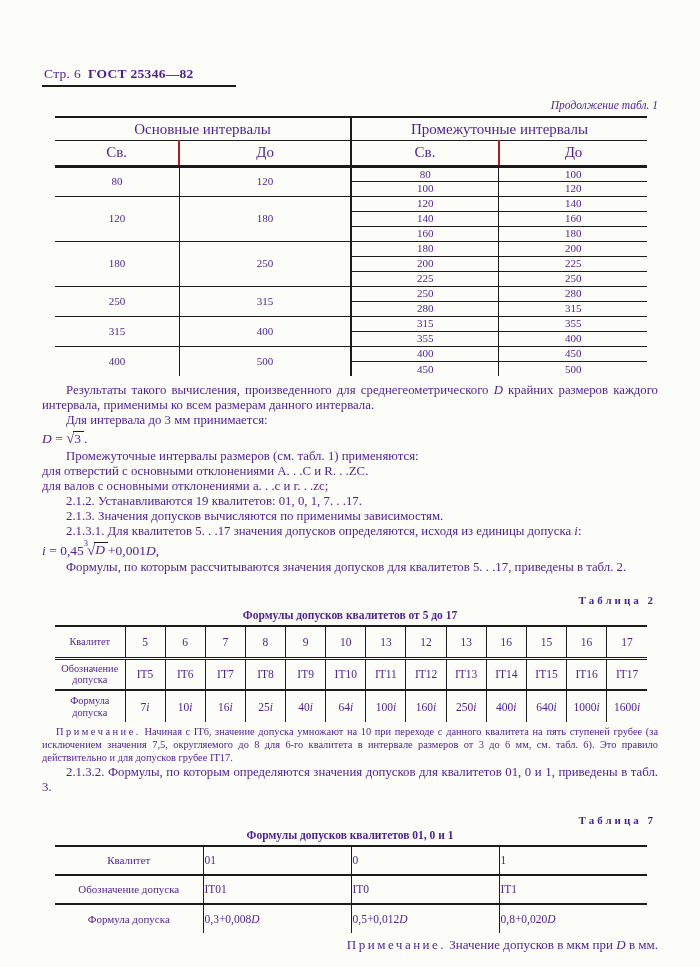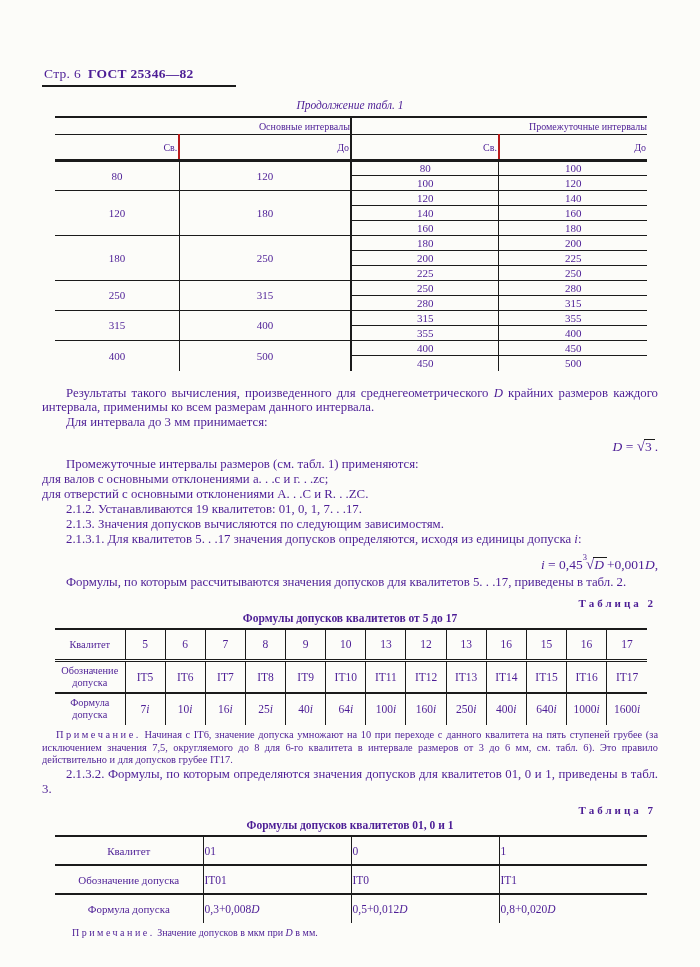--- a/index.html
+++ b/index.html
@@ -3,67 +3,67 @@
 <meta charset="utf-8">
 <style>
   *{box-sizing:border-box}
   html,body{margin:0;padding:0;background:#ffffff}
   .page{width:700px;height:967px;background:#fcfcf9;color:#4c1d95;
         font-family:"Liberation Serif","DejaVu Serif",serif;
         padding:64px 42px 0;overflow:hidden;position:relative}
   .doc-header{font-size:13.5px;letter-spacing:.3px;display:inline-block;
         border-bottom:2px solid #1b1b1b;padding:0 42px 3px 2px}
   .hdr-bold{font-weight:bold;margin-left:7px}
-  .continuation{text-align:center;font-style:italic;font-size:11.5px;margin-top:12px}
+  .continuation{text-align:right;font-style:italic;font-size:11.5px;margin-top:12px}
 
   table{border-collapse:collapse;width:592px;margin-left:13px;table-layout:fixed}
   .t1{border-top:2px solid #1b1b1b;margin-top:5px}
-  .t1 th{font-weight:normal;font-size:10px;text-align:right;line-height:1.1}
+  .t1 th{font-weight:normal;font-size:15px;text-align:center;line-height:1.1}
   .gh{border-bottom:1px solid #1b1b1b;padding:3px 0 2px}
   .gh-left{border-right:2px solid #1b1b1b}
   .sh{height:26px;border-bottom:3px solid #1b1b1b}
   .sh1,.sh3{border-right:2px solid #b91c1c}
   .sh2{border-right:2px solid #1b1b1b}
   .t1 td{font-size:11px;text-align:center;height:15px;padding:0;line-height:1.1}
   .c1{border-right:1px solid #1b1b1b}
   .c2{border-right:2px solid #1b1b1b}
   .c3{border-right:1px solid #1b1b1b}
   .main,.sub{border-bottom:1px solid #1b1b1b}
   .nb{border-bottom:none !important}
 
   .para{font-size:12.8px;line-height:1.17;text-align:justify;text-indent:24px;margin:0}
-  .para.first{margin-top:15px}
+  .para.first{margin-top:7px}
   .noind{text-indent:0}
-  .formula{text-align:right;font-size:13.5px;margin:8px 0 2px}
+  .formula{text-align:left;font-size:13.5px;margin:2px 0 2px}
   .radsign{font-size:15px}
   .vinc{border-top:1.2px solid #1b1b1b;display:inline-block;line-height:1.05;
         padding:0 3px 0 1px;margin-left:-1px}
   .rootidx{font-size:8.5px;position:relative;top:-3px;margin-right:-1px}
 
-  .tcaption{text-align:right;font-weight:bold;font-size:11px;letter-spacing:3px;margin:7px 2px 0 0}
+  .tcaption{text-align:right;font-weight:bold;font-size:11px;letter-spacing:3px;margin:19px 2px 0 0}
   .ttitle{text-align:center;font-weight:bold;font-size:11.5px;margin-top:3px}
 
   .t2{border-top:2px solid #1b1b1b;margin-top:4px}
   .t2 th{font-weight:normal;font-size:10.3px;line-height:1.15;text-align:center}
   .t2 td{font-size:11.5px;text-align:center}
   .t2 tr>*{border-right:1px solid #1b1b1b;height:32px}
   .t2 tr>*:last-child{border-right:none}
   .t2 .t2r1>*{border-bottom:3px double #1b1b1b}
   .t2 .t2r2>*{border-bottom:2px solid #1b1b1b}
 
   .note{font-size:10.4px;line-height:1.24;text-align:justify;margin:4px 0 0 0;text-indent:14px}
   .note-label{letter-spacing:2.5px}
 
   .t3{border-top:2.5px solid #1b1b1b;margin-top:4px}
   .t3 th{font-weight:normal;font-size:11px;text-align:center}
   .t3 td{font-size:11.5px;}
   .t3 tr>*{border-right:1px solid #1b1b1b;height:29px}
   .t3 tr>*:last-child{border-right:none}
   .t3 tr:not(:last-child)>*{border-bottom:2px solid #1b1b1b}
-  .note3{margin-left:30px;font-size:10px;text-indent:0;text-align:left}
+  .note3{margin-left:11px;font-size:13px;text-indent:0;text-align:right}
 </style>
 </head>
 <body>
 
 <div class="page">
 
   <div class="doc-header">
     <span>Стр. 6</span><span class="hdr-bold">ГОСТ 25346—82</span>
   </div>
 
@@ -162,24 +162,24 @@
 
   <p class="para first"><span>Результаты такого вычисления, произведенного для среднегеометрического </span><i>D</i><span> крайних размеров каждого интервала, применимы ко всем размерам данного интервала.</span></p>
 
   <p class="para">Для интервала до 3 мм принимается:</p>
 
   <div class="formula">
     <i>D</i><span> = </span><span class="radsign">√</span><span class="vinc">3</span><span>.</span>
   </div>
 
   <p class="para">Промежуточные интервалы размеров (см. табл. 1) применяются:</p>
+  <p class="para noind">для отверстий с основными отклонениями А. . .С и R. . .ZC.</p>
   <p class="para noind">для валов с основными отклонениями а. . .с и г. . .zc;</p>
-  <p class="para noind">для отверстий с основными отклонениями А. . .С и R. . .ZC.</p>
   <p class="para">2.1.2. Устанавливаются 19 квалитетов: 01, 0, 1, 7. . .17.</p>
-  <p class="para">2.1.3. Значения допусков вычисляются по следующим зависимостям.</p>
+  <p class="para">2.1.3. Значения допусков вычисляются по применимы зависимостям.</p>
   <p class="para"><span>2.1.3.1. Для квалитетов 5. . .17 значения допусков определяются, исходя из единицы допуска </span><i>i</i><span>:</span></p>
 
   <div class="formula">
     <i>i</i><span> = </span><span>0,45</span><sup class="rootidx">3</sup><span class="radsign">√</span><span class="vinc"><i>D</i></span><span>+0,001</span><i>D</i><span>,</span>
   </div>
 
 
   <p class="para">Формулы, по которым рассчитываются значения допусков для квалитетов 5. . .17, приведены в табл. 2.</p>
 
   <div class="tcaption">Таблица 2</div>

